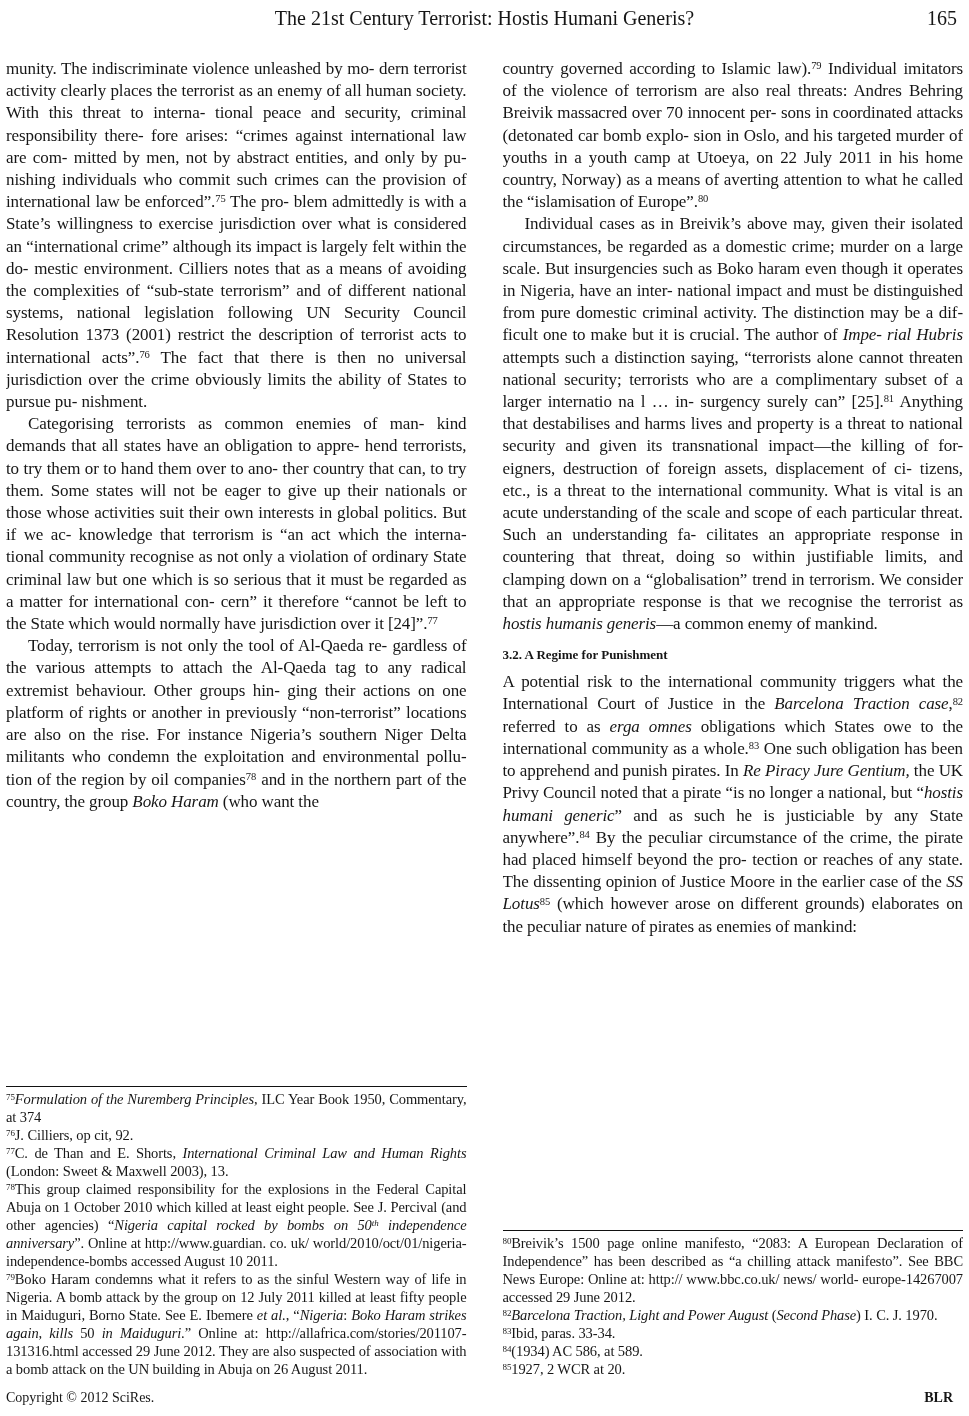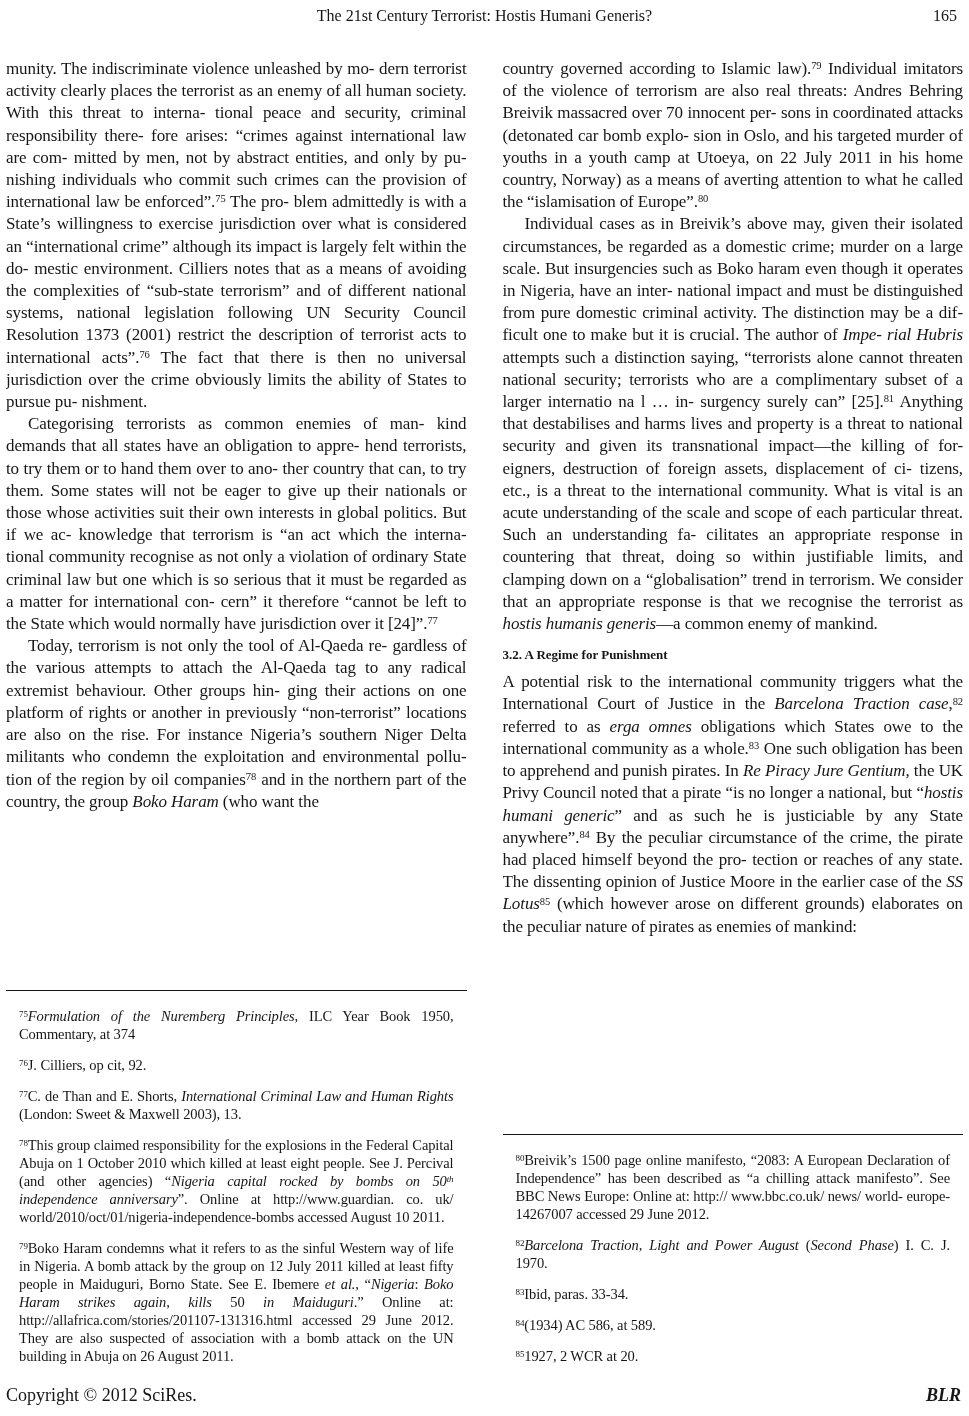--- a/index.html
+++ b/index.html
@@ -11,21 +11,21 @@
     background: #ffffff;
     color: #161616;
     font-family: "Liberation Serif", "DejaVu Serif", serif;
     overflow: hidden;
   }
   .header {
     position: absolute;
     top: 7px; left: 10px; right: 10px;
     height: 24px;
     text-align: center;
-    font-size: 16px;
+    font-size: 20px;
   }
   .running-title { display: inline-block; }
   .page-number { position: absolute; right: 2px; top: 0; }
   .columns {
     position: absolute;
     top: 58px; left: 6px; right: 6px; bottom: 38px;
     display: flex;
     gap: 36px;
   }
   .column {
@@ -48,41 +48,41 @@
     font-size: 13px;
     font-weight: bold;
   }
   .footnotes {
     margin-top: auto;
     flex: 0 0 auto;
     border-top: 1.5px solid #111;
     padding-top: 3px;
   }
   .footnotes p {
-    margin: 13px;
+    margin: 0;
     font-size: 14.5px;
     line-height: 18px;
     text-align: justify;
     letter-spacing: -0.1px;
   }
   sup {
     font-size: 0.62em;
     line-height: 0;
     position: relative;
     top: -0.45em;
     vertical-align: baseline;
   }
   .footer {
     position: absolute;
-    left: 6px; right: 8px; bottom: 10px;
-    font-size: 18px;
+    left: 6px; right: 16px; bottom: 10px;
+    font-size: 14px;
     display: flex;
     justify-content: space-between;
   }
-  .journal-abbrev { font-weight: bold; font-style: italic; }
+  .journal-abbrev { font-weight: bold; }
   .it { font-style: italic; }
 </style>
 </head>
 <body>
 
 <div class="page">
 
   <div class="header">
     <span class="running-title">The 21st Century Terrorist: Hostis Humani Generis?</span>
     <span class="page-number">165</span>

